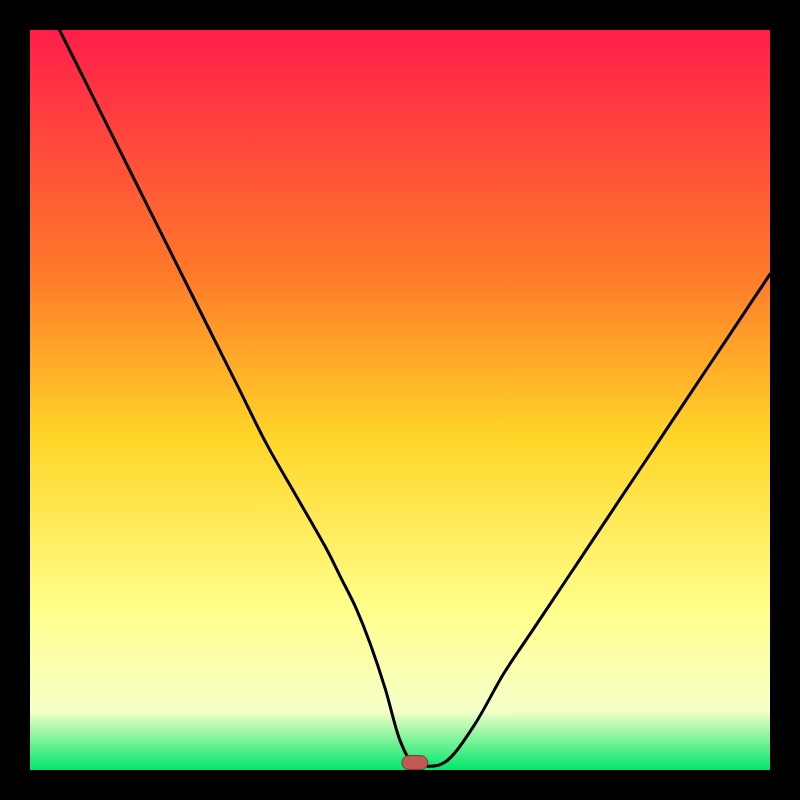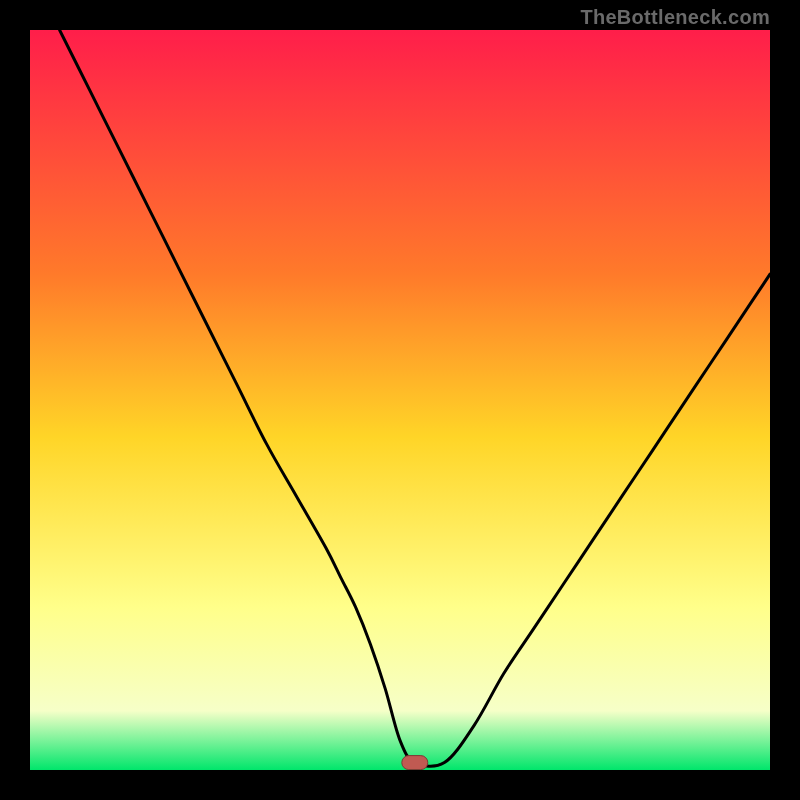--- a/index.html
+++ b/index.html
@@ -34,21 +34,20 @@
     font-weight: 600;
     color: #6a6a6a;
     letter-spacing: 0.3px;
   }
   svg { display: block; }
 </style>
 </head>
 <body>
 
 <div class="frame">
-  <div class="watermark">TheBottleneck.com</div>
 
   <div class="plot-area">
     <svg id="chart-svg" width="740" height="740" viewBox="0 0 740 740">
       <defs>
         <linearGradient id="bg-grad" x1="0" y1="0" x2="0" y2="1">
           <stop id="g0" offset="0%" stop-color="#ff1e4a"></stop>
           <stop id="g1" offset="33%" stop-color="#ff7a2a"></stop>
           <stop id="g2" offset="55%" stop-color="#ffd527"></stop>
           <stop id="g3" offset="78%" stop-color="#ffff8a"></stop>
           <stop id="g4" offset="92%" stop-color="#f6ffc8"></stop>

